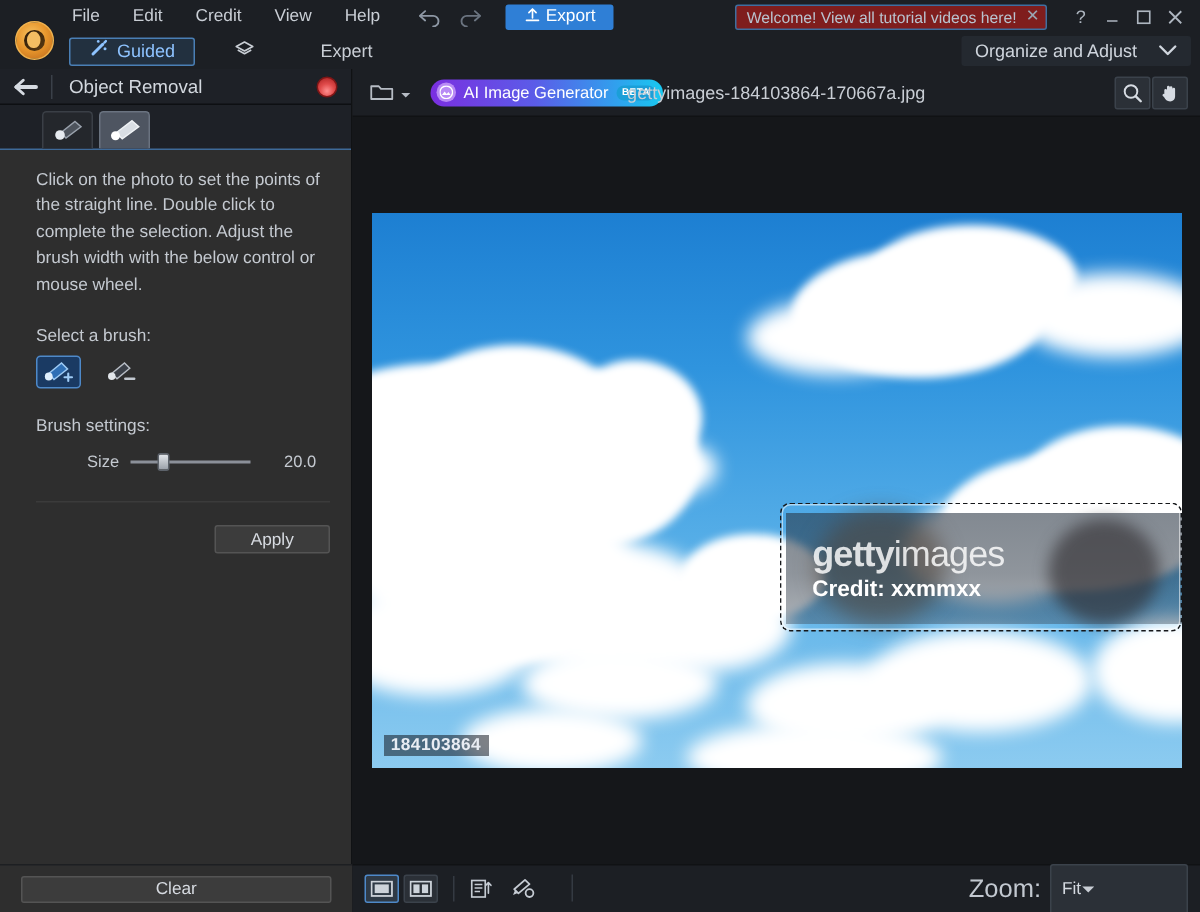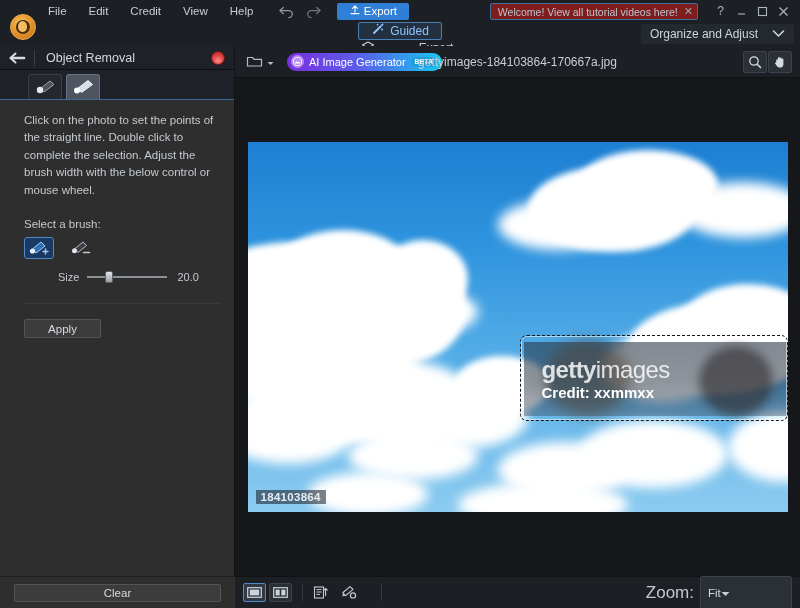--- a/index.html
+++ b/index.html
@@ -34,21 +34,21 @@
     font-size:10.5px; color:#b9c3cf;
   }
   .welcome-x { font-size:11px; color:#9aa5b2; cursor:pointer; line-height:1; }
   .win-ctrls { position:absolute; right:6px; top:0; height:22px; display:flex; align-items:center; gap:0; }
   .win-btn { width:21px; height:22px; display:flex; align-items:center; justify-content:center;
              color:#aeb6c0; font-size:12px; cursor:pointer; }
 
   
   .modebar {
     position:absolute; left:0; top:22px; width:800px; height:24px;
-    background:#1c1f24; display:flex; align-items:center;flex-direction:column;
+    background:#1c1f24; display:flex; align-items:center;
   }
   .logo {
     position:absolute; left:10px; top:14px; width:26px; height:26px; border-radius:50%;
     background:radial-gradient(circle at 42% 36%, #f6c463 0%, #e8962c 48%, #b9651a 100%);
     border:1.5px solid #f0b34f; z-index:5;
     display:flex; align-items:center; justify-content:center;
   }
   .logo-inner { width:14px; height:14px; border-radius:50%;
     background:linear-gradient(135deg,#2b1a08 0%, #5a3a12 100%); position:relative; }
   .logo-inner::before {
@@ -103,23 +103,23 @@
     border-radius:3px; cursor:pointer;
   }
   .brush-opt.sel { background:#1a3a63; border:1px solid #4e89c9; }
   .slider-row { display:flex; align-items:center; gap:8px; margin-top:12px; margin-left:34px; }
   .slider-label { font-size:11px; color:#c4c9d0; }
   .track { position:relative; width:80px; height:2px; background:#8b9099; }
   .knob {
     position:absolute; left:18px; top:-5px; width:8px; height:12px; border-radius:2px;
     background:linear-gradient(180deg,#e2e6ea 0%, #9aa0a8 100%); border:1px solid #5c626a; cursor:pointer;
   }
-  .slider-val { font-size:11px; color:#c4c9d0; margin-left:2px; }
+  .slider-val { font-size:11px; color:#c4c9d0; margin-left:14px; }
   .panel-div { margin-top:20px; height:1px; background:#3b3b3b; }
-  .apply-wrap { display:flex; justify-content:flex-start; padding-top:15px; }
+  .apply-wrap { display:flex; justify-content:flex-end; padding-top:15px; }
   .btn {
     height:19px; background:#3c3c3c; border:1px solid #545454; border-radius:2px;
     color:#d6dae0; font-size:11.5px; display:flex; align-items:center; justify-content:center;
     cursor:pointer;
   }
   .apply-btn { width:77px; }
   .clear-wrap {
     position:absolute; left:0; bottom:0; width:235px; height:32px;
     background:#2e2e2e; border-top:1px solid #1d1f22;
     display:flex; align-items:center; justify-content:center;
@@ -353,20 +353,21 @@
         </div>
         <div class="brush-opt">
           <svg width="22" height="16" viewBox="0 0 22 16">
               <path d="M13 2 L16.5 5.5 L8 12.5 L4.5 9 Z" fill="#3b4048" stroke="#b7bdc5" stroke-width="1"></path>
               <circle cx="4.5" cy="10.8" r="2.5" fill="#e2e6eb"></circle>
               <path d="M13.5 12.5 H19.5" stroke="#c3c9d1" stroke-width="1.6" stroke-linecap="round"></path>
             </svg>
         </div>
       </div>
 
+      <div class="sec-label">Brush settings:</div>
       <div class="slider-row">
         <span class="slider-label">Size</span>
         <div class="track">
           <div class="knob"></div>
         </div>
         <span class="slider-val">20.0</span>
       </div>
 
       <div class="panel-div"></div>
       <div class="apply-wrap">

